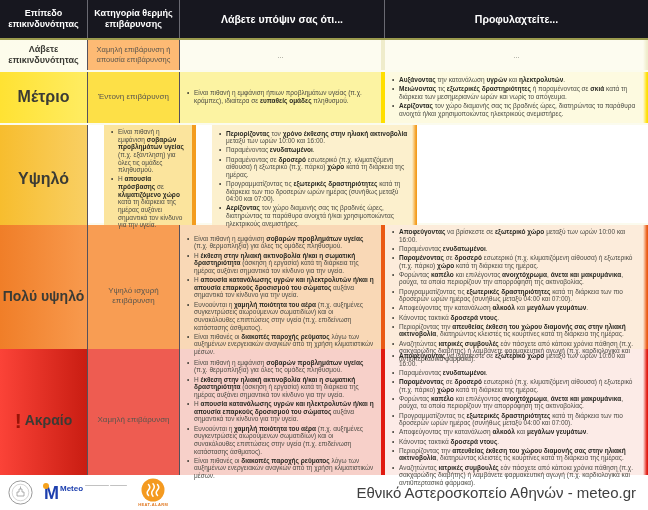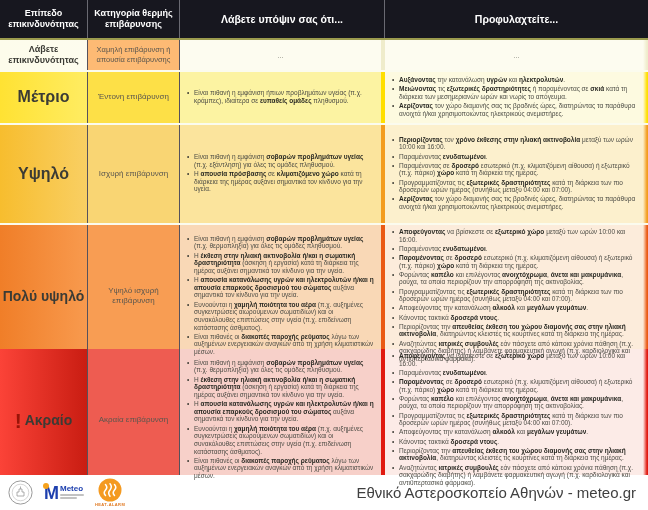--- a/index.html
+++ b/index.html
@@ -13,21 +13,21 @@
   .thead,.trow{display:grid;grid-template-columns:88px 92px 205px 263px;box-sizing:border-box;}
   .thead{height:40px;background:#17171f;border-bottom:2px solid #9b9b4e;}
   .th{
     color:#ffffff;font-weight:bold;display:flex;align-items:center;justify-content:center;
     text-align:center;border-right:1px solid #6a6a72;box-sizing:border-box;padding:0 4px;
   }
   .th:last-child{border-right:none;}
   .th.small{font-size:9px;line-height:1.25;}
   .th.big{font-size:10.5px;}
   .trow + .trow{border-top:2px solid #fbfbee;}
-  .r0{height:30px;}.r1{height:53px;}.r2{height:100px;}.r3{height:124px;}.r4{height:126px;}
+  .r0{height:30px;}.r1{height:53px;}.r2{height:100px;gap:16px;}.r3{height:124px;}.r4{height:126px;}
   .cell{
     box-sizing:border-box;display:flex;flex-direction:column;justify-content:center;
     border-right:1px solid #56525c;min-width:0;
   }
   .c-level{align-items:center;flex-direction:row;justify-content:center;gap:3px;}
   .lvl-text{font-weight:bold;color:#3b3b35;text-align:center;line-height:1.05;}
   .r0 .lvl-text{font-size:9px;line-height:1.25;}
   .r1 .lvl-text,.r2 .lvl-text{font-size:16px;}
   .r3 .lvl-text,.r4 .lvl-text{font-size:14px;}
   .exc{font-weight:bold;font-size:21px;color:#991408;line-height:1;}
@@ -42,21 +42,21 @@
     font-size:6.5px;line-height:1.18;color:#4b4b44;
   }
   ul.blist li::before{content:"\2022";position:absolute;left:0;top:0;color:#3c3c34;}
   ul.blist li b{color:#2a2a24;}
   .plain-dots{text-align:center;color:#8a8a80;font-size:8px;}
   .footer{height:35px;display:flex;align-items:center;padding:0 8px;box-sizing:border-box;gap:11px;background:#fff;}
   .logo{display:flex;align-items:center;}
   .meteo-logo{display:flex;align-items:flex-start;gap:2px;position:relative;}
   .meteo-dot{width:6px;height:6px;border-radius:50%;background:#f6a21c;position:absolute;left:-1px;top:-1px;}
   .meteo-m{font-weight:bold;font-size:18px;color:#1d3fae;line-height:1;letter-spacing:-1px;}
-  .meteo-right{display:flex;flex-direction:column;gap:1.5px;padding-top:1px;}
+  .meteo-right{display:flex;flex-direction:row;gap:1.5px;padding-top:1px;}
   .meteo-word{font-size:8px;font-weight:bold;color:#1d3fae;line-height:1;}
   .tag-line{width:24px;height:1.5px;background:#c2c2c2;border-radius:1px;}
   .tag-line.short{width:17px;}
   .heat-logo{display:flex;flex-direction:column;align-items:center;gap:1px;}
   .heat-caption{font-size:4px;font-weight:bold;color:#e07820;letter-spacing:.4px;line-height:1;}
   .credit{margin-left:auto;font-size:15px;color:#404040;padding-right:4px;}
 </style>
 </head>
 <body>
 
@@ -100,23 +100,20 @@
               <li><b>Αυξάνοντας</b> την κατανάλωση <b>υγρών</b> και <b>ηλεκτρολυτών</b>.</li>
               <li><b>Μειώνοντας</b> τις <b>εξωτερικές δραστηριότητες</b> ή παραμένοντας σε <b>σκιά</b> κατά τη διάρκεια των μεσημεριανών ωρών και νωρίς το απόγευμα.</li>
               <li><b>Αερίζοντας</b> τον χώρο διαμονής σας τις βραδινές ώρες, διατηρώντας τα παράθυρα ανοιχτά ή/και χρησιμοποιώντας ηλεκτρικούς ανεμιστήρες.</li>
             </ul>
           </div>
         </div>
         <div class="trow r2">
           <div class="cell c-level" style="background: linear-gradient(90deg, rgb(247, 189, 46), rgb(249, 207, 99));">
             <div class="lvl-text">Υψηλό</div>
           </div>
-          <div class="cell c-cat" style="background: rgb(249, 213, 115);">
-            <div class="cat-text">Ισχυρή επιβάρυνση</div>
-          </div>
           <div class="cell c-consider" style="background: rgb(251, 228, 157); border-right-color: rgb(243, 156, 30);">
             <ul class="blist">
               <li>Είναι πιθανή η εμφάνιση <b>σοβαρών προβλημάτων υγείας</b> (π.χ. εξάντληση) για όλες τις ομάδες πληθυσμού.</li>
               <li>Η <b>απουσία πρόσβασης</b> σε <b>κλιματιζόμενο χώρο</b> κατά τη διάρκεια της ημέρας αυξάνει σημαντικά τον κίνδυνο για την υγεία.</li>
             </ul>
           </div>
           <div class="cell c-protect" style="background: linear-gradient(90deg, rgb(252, 240, 205) 0px, rgb(252, 240, 205) calc(100% - 5px), rgb(243, 156, 30) calc(100% - 1px));">
             <ul class="blist">
               <li><b>Περιορίζοντας</b> τον <b>χρόνο έκθεσης στην ηλιακή ακτινοβολία</b> μεταξύ των ωρών 10:00 και 16:00.</li>
               <li>Παραμένοντας <b>ενυδατωμένοι</b>.</li>
@@ -155,21 +152,21 @@
               <li>Αναζητώντας <b>ιατρικές συμβουλές</b> εάν πάσχετε από κάποια χρόνια πάθηση (π.χ. σακχαρώδης διαβήτης) ή λαμβάνετε φαρμακευτική αγωγή (π.χ. καρδιολογικά και αντιϋπερτασικά φάρμακα).</li>
             </ul>
           </div>
         </div>
         <div class="trow r4">
           <div class="cell c-level" style="background: linear-gradient(90deg, rgb(251, 67, 56), rgb(201, 29, 18));">
             <div class="exc">!</div>
             <div class="lvl-text">Ακραίο</div>
           </div>
           <div class="cell c-cat" style="background: rgb(238, 92, 81);">
-            <div class="cat-text">Ακραία επιβάρυνση</div>
+            <div class="cat-text">Χαμηλή επιβάρυνση</div>
           </div>
           <div class="cell c-consider" style="background: rgb(247, 208, 201); border-right-color: rgb(224, 26, 16);">
             <ul class="blist">
               <li>Είναι πιθανή η εμφάνιση <b>σοβαρών προβλημάτων υγείας</b> (π.χ. θερμοπληξία) για όλες τις ομάδες πληθυσμού.</li>
               <li>Η <b>έκθεση στην ηλιακή ακτινοβολία ή/και η σωματική δραστηριότητα</b> (άσκηση ή εργασία) κατά τη διάρκεια της ημέρας αυξάνει σημαντικά τον κίνδυνο για την υγεία.</li>
               <li>Η <b>απουσία κατανάλωσης υγρών και ηλεκτρολυτών ή/και η απουσία επαρκούς δροσισμού του σώματος</b> αυξάνει σημαντικά τον κίνδυνο για την υγεία.</li>
               <li>Ευνοούνται η <b>χαμηλή ποιότητα του αέρα</b> (π.χ. αυξημένες συγκεντρώσεις αιωρούμενων σωματιδίων) και οι συνακόλουθες επιπτώσεις στην υγεία (π.χ. επιδείνωση κατάστασης άσθματος).</li>
               <li>Είναι πιθανές οι <b>διακοπές παροχής ρεύματος</b> λόγω των αυξημένων ενεργειακών αναγκών από τη χρήση κλιματιστικών μέσων.</li>
             </ul>
           </div>

